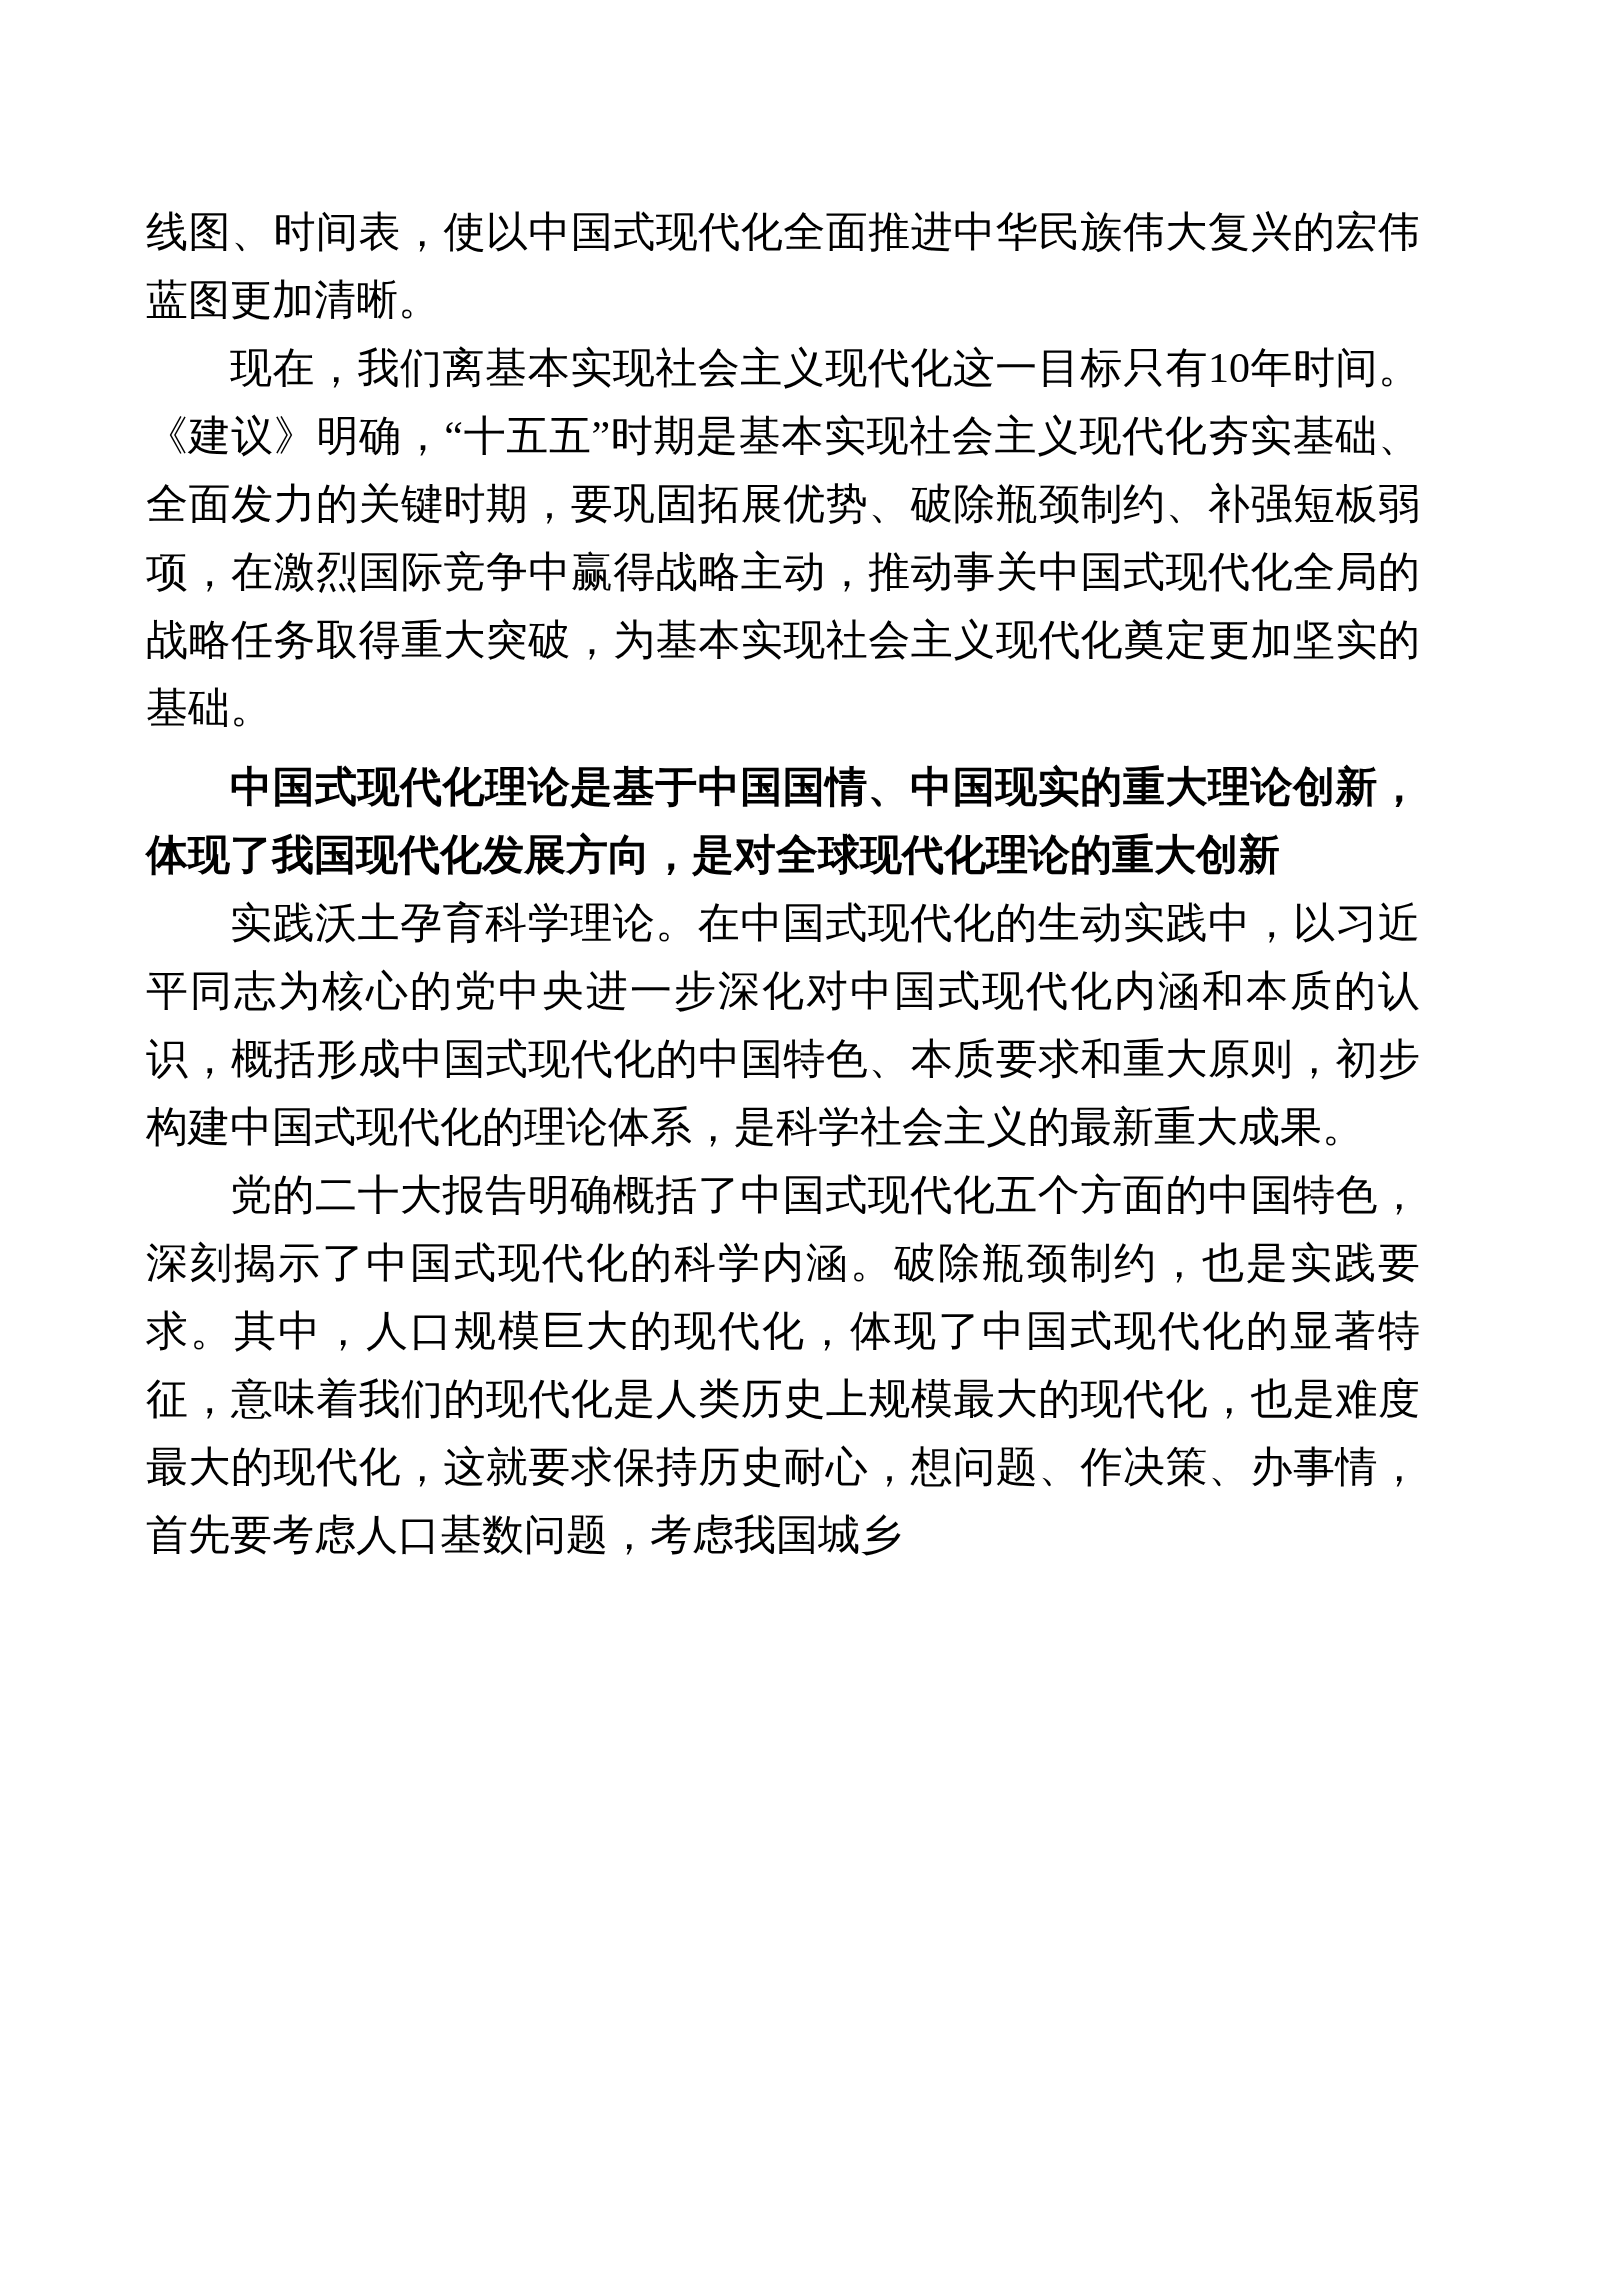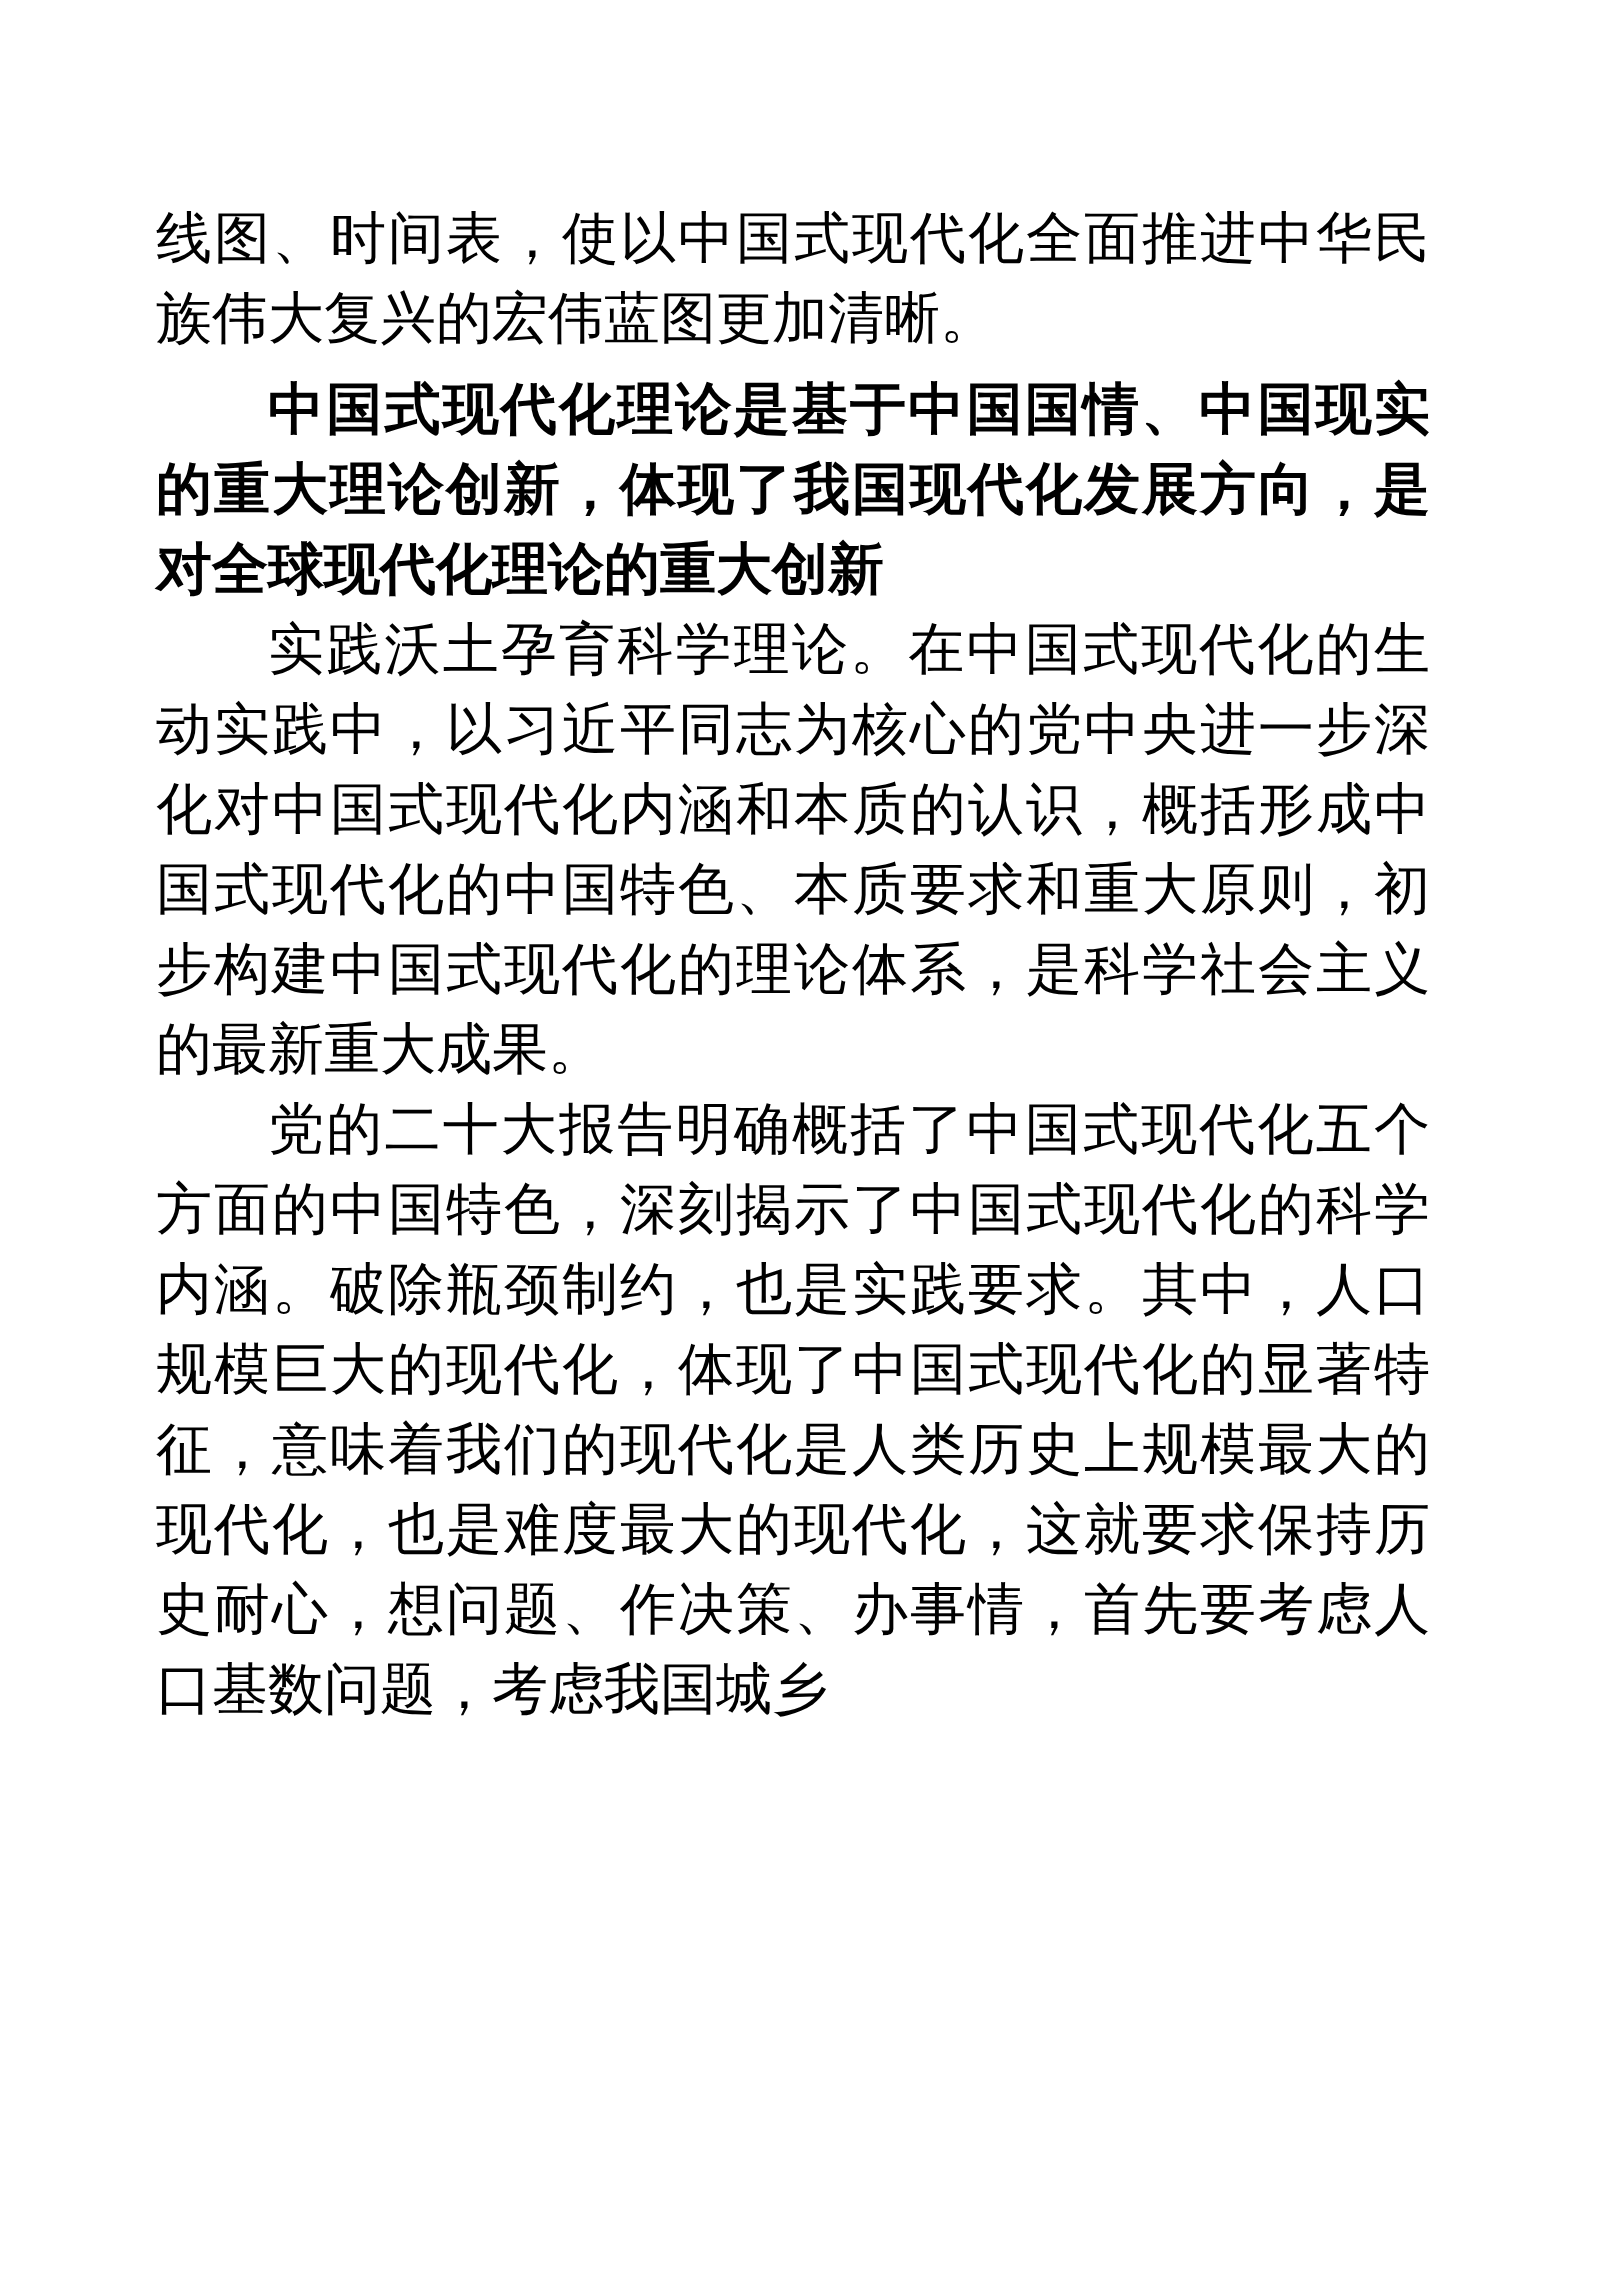--- a/index.html
+++ b/index.html
@@ -14,26 +14,26 @@
   }
   .page {
     position: relative;
     width: 1623px;
     height: 2295px;
     background: var(--page-bg, #ffffff);
     overflow: hidden;
   }
   .content {
     position: absolute;
-    left: 156px;
+    left: 146px;
     top: 198px;
     width: 1274px;
     color: var(--text-color, #000000);
-    font-size: 56px;
-    line-height: 80px;
+    font-size: 42px;
+    line-height: 68px;
     text-align: justify;
     text-justify: inter-ideograph;
   }
   .content p {
     margin: 0;
     padding: 0;
     font-family: "Liberation Serif", serif;
     font-weight: 400;
   }
   .content p.indent {
@@ -44,18 +44,19 @@
     font-weight: 700;
     margin-top: 11px;
   }
 </style>
 </head>
 <body>
 
 <div class="page">
   <div class="content">
       <p class="body">线图、时间表，使以中国式现代化全面推进中华民族伟大复兴的宏伟蓝图更加清晰。</p>
+      <p class="body indent">现在，我们离基本实现社会主义现代化这一目标只有10年时间。《建议》明确，“十五五”时期是基本实现社会主义现代化夯实基础、全面发力的关键时期，要巩固拓展优势、破除瓶颈制约、补强短板弱项，在激烈国际竞争中赢得战略主动，推动事关中国式现代化全局的战略任务取得重大突破，为基本实现社会主义现代化奠定更加坚实的基础。</p>
       <p class="heading indent">中国式现代化理论是基于中国国情、中国现实的重大理论创新，体现了我国现代化发展方向，是对全球现代化理论的重大创新</p>
       <p class="body indent">实践沃土孕育科学理论。在中国式现代化的生动实践中，以习近平同志为核心的党中央进一步深化对中国式现代化内涵和本质的认识，概括形成中国式现代化的中国特色、本质要求和重大原则，初步构建中国式现代化的理论体系，是科学社会主义的最新重大成果。</p>
       <p class="body indent">党的二十大报告明确概括了中国式现代化五个方面的中国特色，深刻揭示了中国式现代化的科学内涵。破除瓶颈制约，也是实践要求。其中，人口规模巨大的现代化，体现了中国式现代化的显著特征，意味着我们的现代化是人类历史上规模最大的现代化，也是难度最大的现代化，这就要求保持历史耐心，想问题、作决策、办事情，首先要考虑人口基数问题，考虑我国城乡</p>
     </div>
 </div>
 
 
 </body></html>

